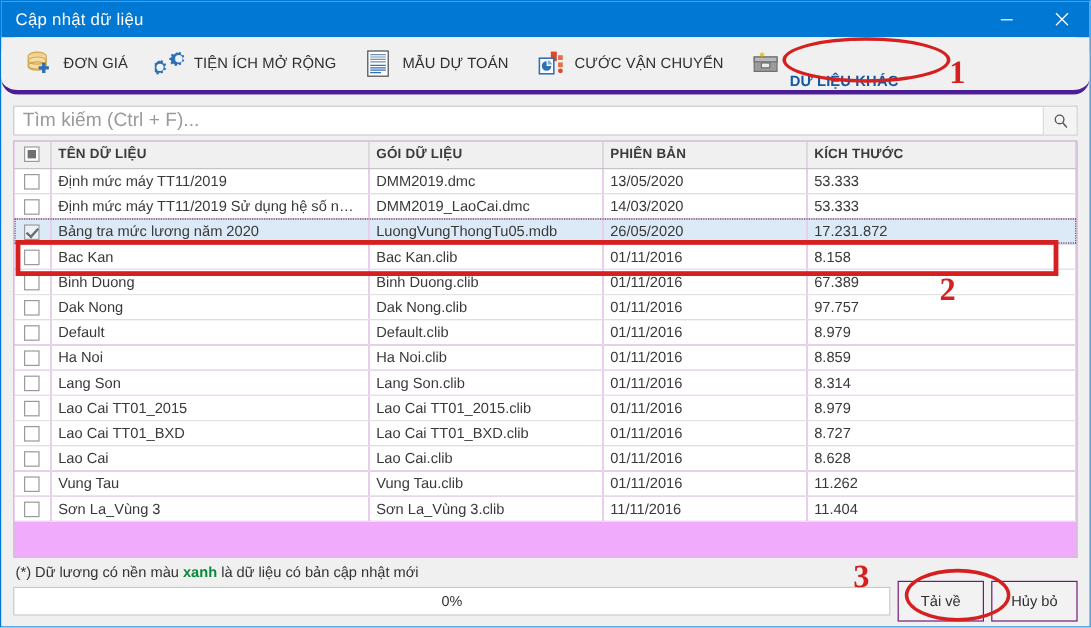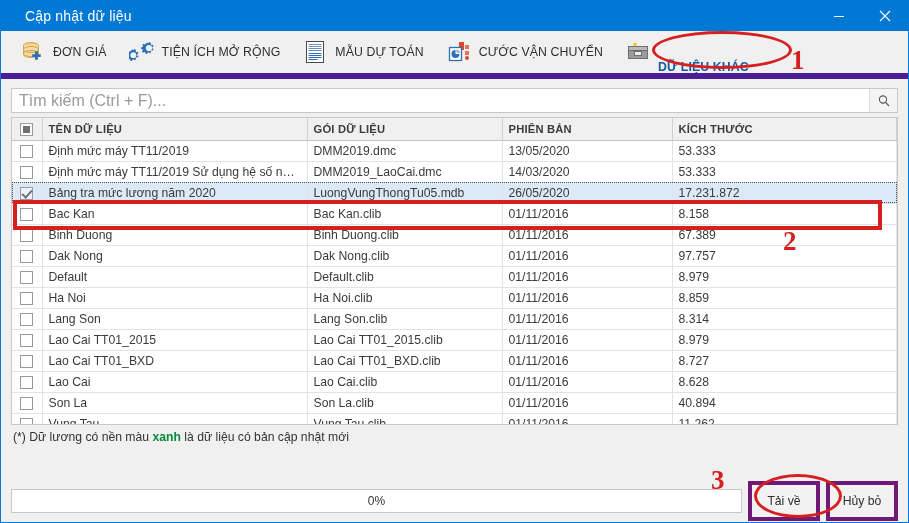--- a/index.html
+++ b/index.html
@@ -21,41 +21,42 @@
   .titlebar {
     height: 30px;
     background: #0078d4;
     display: flex;
     align-items: center;
     justify-content: space-between;
     color: #ffffff;
   }
   .titlebar-title {
     font-size: 14px;
-    padding-left: 24px;
+    padding-left: 12px;
     letter-spacing: .2px;
     white-space: nowrap;
   }
   .titlebar-buttons { display: flex; height: 30px; }
   .tb-btn {
     width: 46px; height: 30px;
     display: flex; align-items: center; justify-content: center;
     color: #ffffff;
   }
   .tb-btn svg { display: block; }
 
   
   .toolbar {
     height: 48px;
     background: #f0f0f0;
-    border-bottom: 6px solid #4c1d95;
+    border-bottom: 4px solid #4c1d95;
     display: flex;
     align-items: center;
     padding-left: 10px;
     gap: 4px;
+    border-radius: 14px;
   }
   .tool-item {
     display: flex;
     align-items: center;
     gap: 7px;
     padding: 4px 9px;
     height: 38px;
     white-space: nowrap;
   }
   .tool-label {
@@ -88,23 +89,23 @@
   .search-btn {
     width: 28px;
     border-left: 1px solid #dcdcdc;
     background: #f4f4f4;
     display: flex; align-items: center; justify-content: center;
   }
 
   
   .grid-wrap {
     margin: 0 10px;
-    height: 308px;
+    height: 348px;
     border: 1px solid #c8c8c8;
-    background: #0369a1;
+    background: #f0abfc;
     overflow: hidden;
     position: relative;
   }
   table.grid {
     width: 100%;
     border-collapse: collapse;
     table-layout: fixed;
     font-size: 12.2px;
     color: #3a3a3a;
   }
@@ -202,21 +203,21 @@
     width: 0%;
   }
   .progress-text {
     position: relative;
     font-size: 12px;
     color: #333;
   }
   .btn {
     min-width: 72px;
     height: 26px;
-    border: 4px solid #701a75;
+    border: 1px solid #701a75;
     background: #f2f2f2;
     font-size: 12.2px;
     color: #2e2e2e;
     display: flex; align-items: center; justify-content: center;
     padding: 16px 10px;
   }
 
   
   .anno { position: absolute; pointer-events: none; }
   .anno-num {
@@ -444,27 +445,20 @@
           </tr>
           <tr>
             <td class="td-chk"><span class="cbox"></span></td>
             <td>Lao Cai</td>
             <td>Lao Cai.clib</td>
             <td>01/11/2016</td>
             <td>8.628</td>
           </tr>
           <tr>
             <td class="td-chk"><span class="cbox"></span></td>
-            <td>Son La</td>
-            <td>Son La.clib</td>
-            <td>01/11/2016</td>
-            <td>40.894</td>
-          </tr>
-          <tr>
-            <td class="td-chk"><span class="cbox"></span></td>
             <td>Vung Tau</td>
             <td>Vung Tau.clib</td>
             <td>01/11/2016</td>
             <td>11.262</td>
           </tr>
           <tr>
             <td class="td-chk"><span class="cbox"></span></td>
             <td>Sơn La_Vùng 3</td>
             <td>Sơn La_Vùng 3.clib</td>
             <td>11/11/2016</td>

